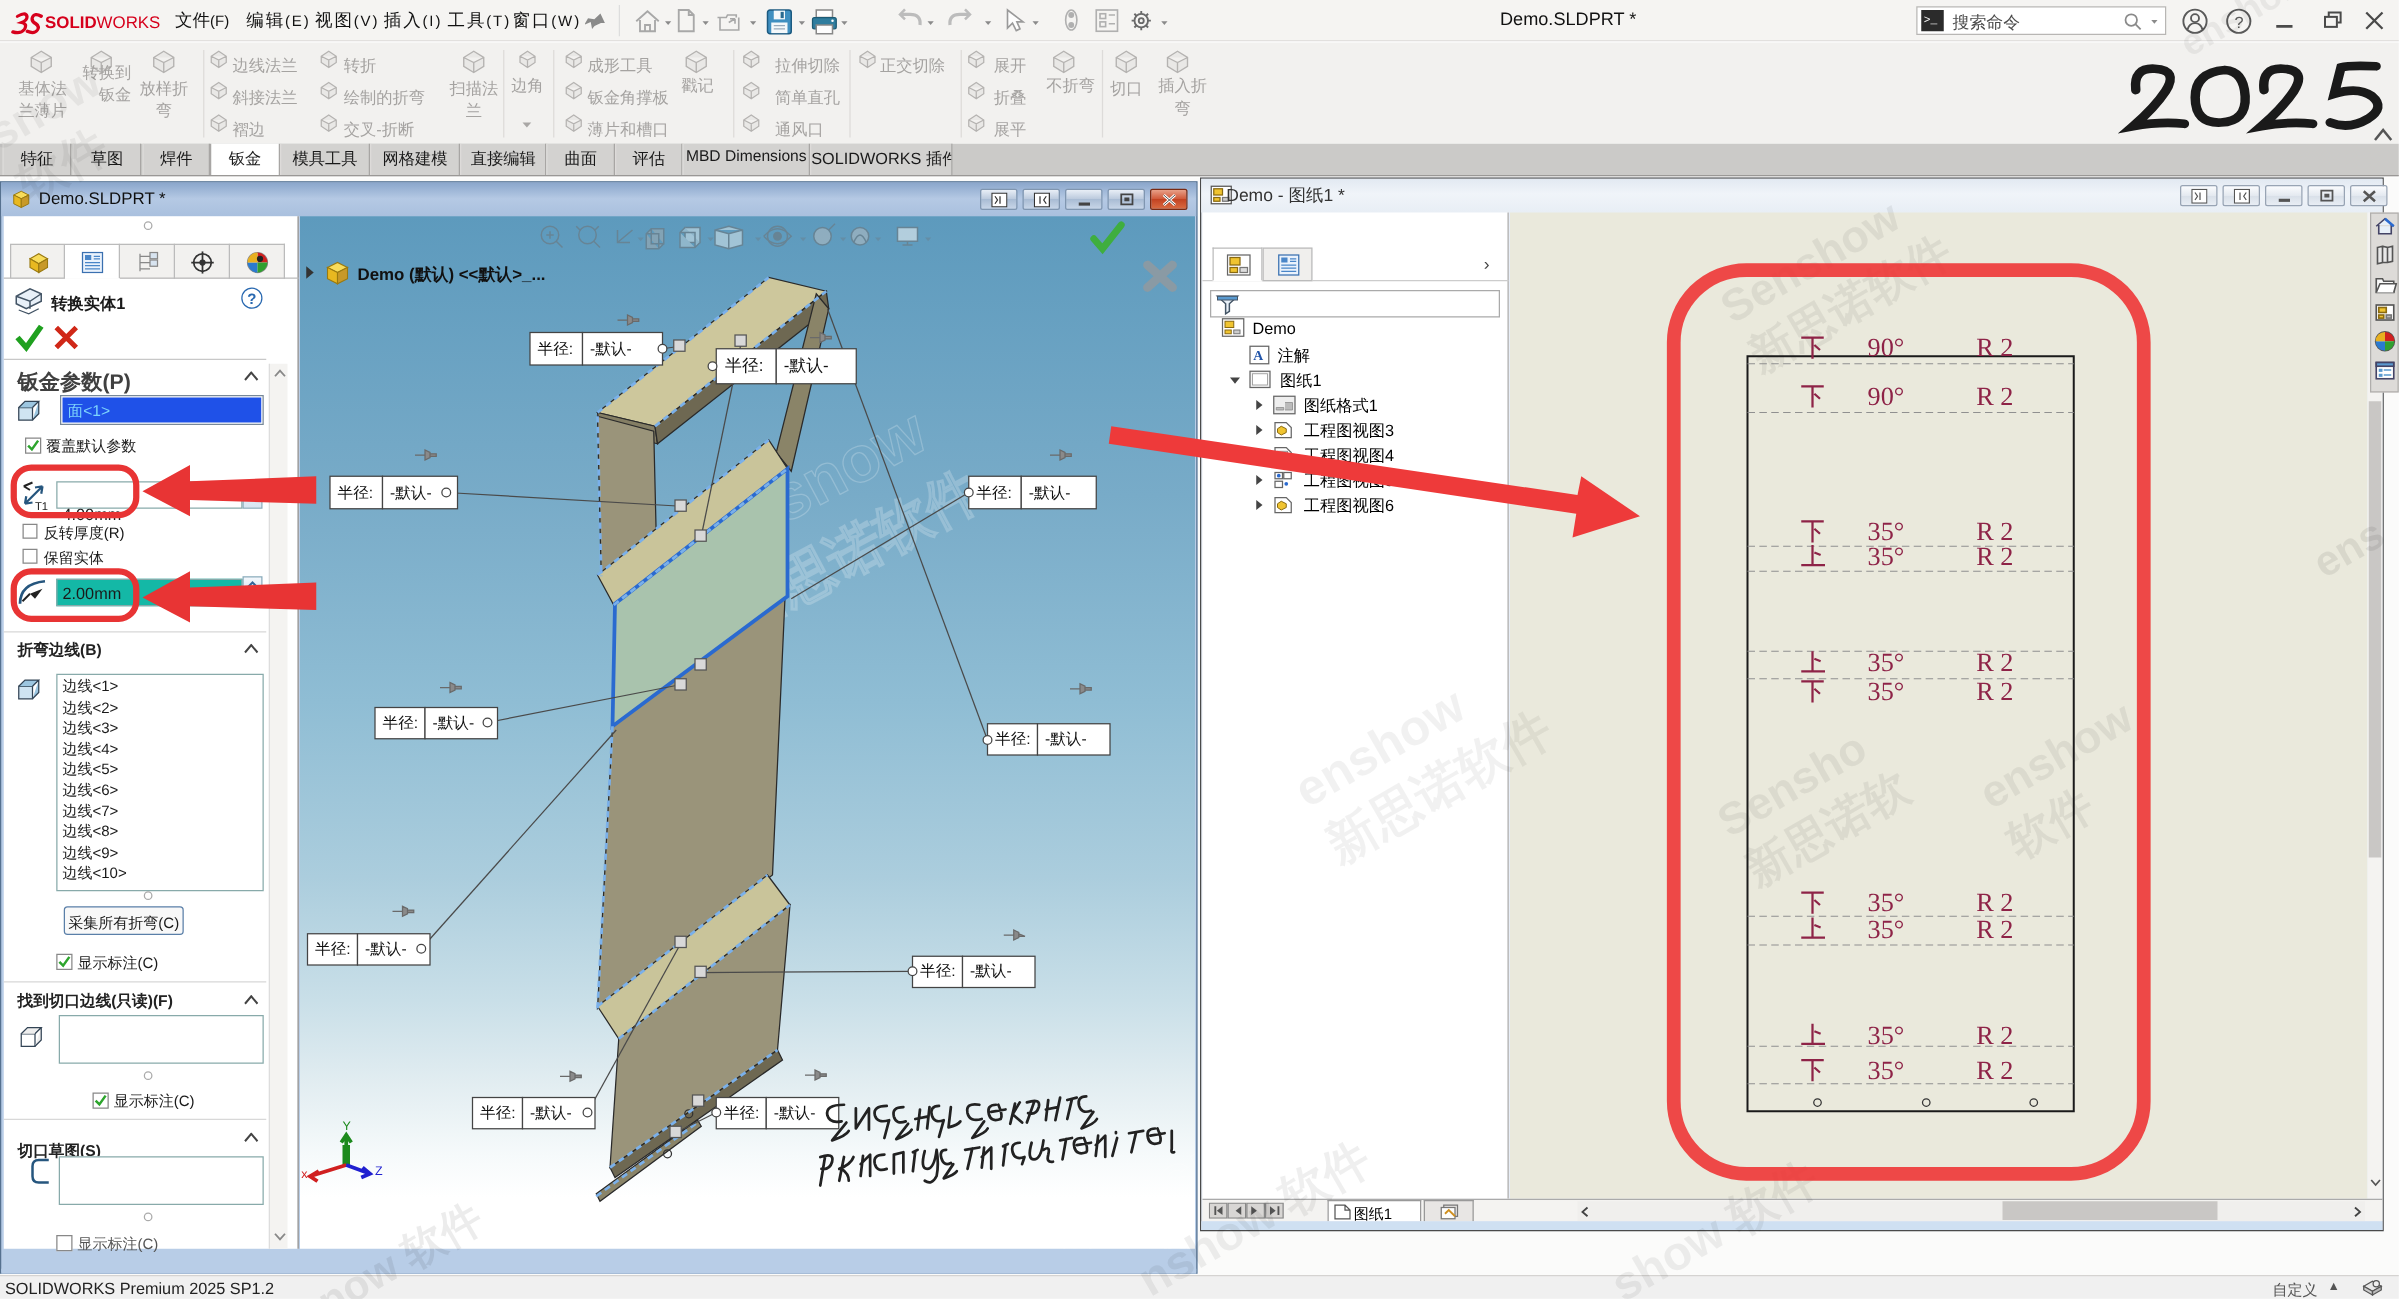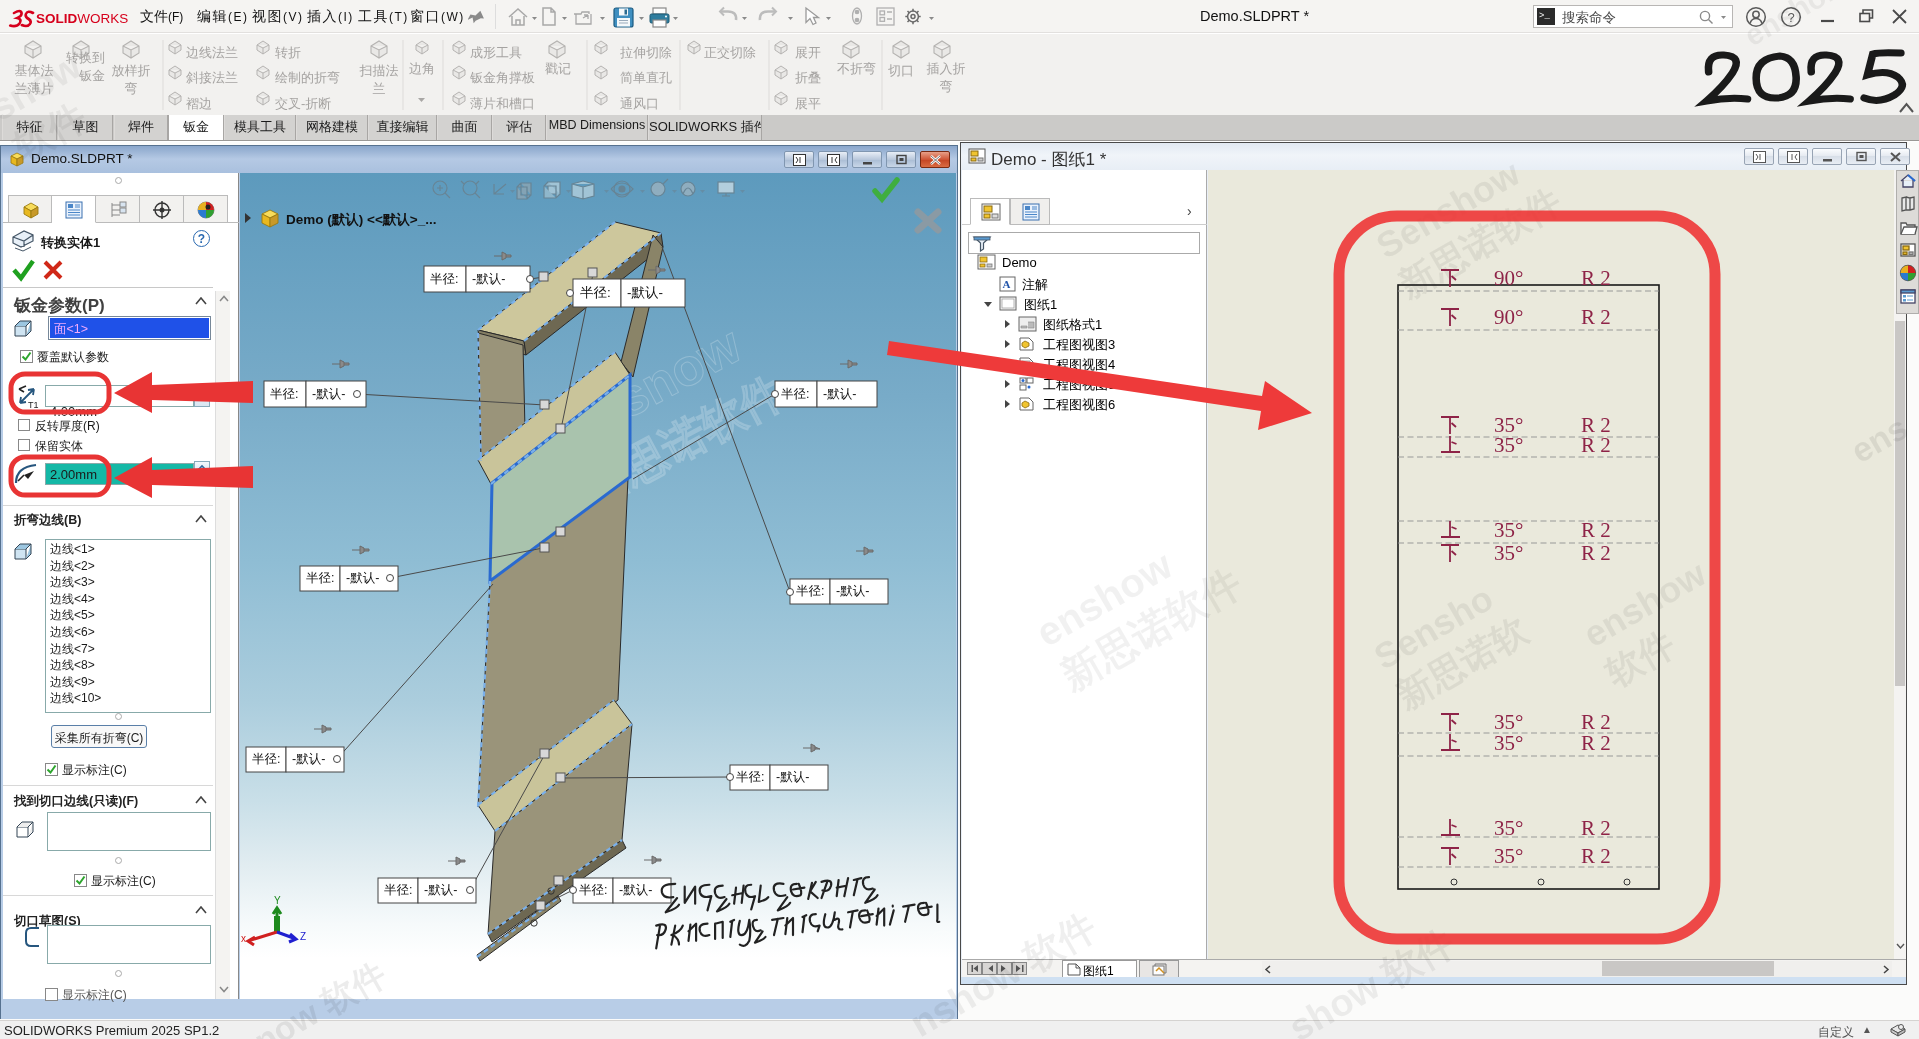--- a/index.html
+++ b/index.html
@@ -310,21 +310,21 @@
 
     <div class="abs" style="left:11px;top:121px;font-size:17px;font-weight:bold;color:#404040">钣金参数(P)</div>
     <svg class="abs" style="left:192px;top:124px" width="12" height="8" viewBox="0 0 12 8">
         <path d="M1 7 L6 1 L11 7" fill="none" stroke="#444" stroke-width="1.6"></path>
       </svg>
     <svg class="abs" style="left:8px;top:145px" width="24" height="24" viewBox="0 0 24 24">
         <path d="M4 8 L4 18 L15 18 L15 8 Z" fill="#cfe4f2" stroke="#345"></path>
         <path d="M4 8 L9 3 L20 3 L15 8 M20 3 L20 13 L15 18" fill="#9cc6e0" stroke="#345"></path>
       </svg>
     <div class="abs" style="left:45px;top:143px;width:163px;height:24px;background:#fff;border:1px solid #789;padding:1px">
-        <div style="width:100%;height:100%;background:#1f51e8;color:#f0abfc;font-size:12.5px;padding:3px 0 0 4px">面&lt;1&gt;</div>
+        <div style="width:100%;height:100%;background:#1f51e8;color:#7dd3fc;font-size:12.5px;padding:3px 0 0 4px">面&lt;1&gt;</div>
       </div>
     <div class="abs" style="left:17px;top:177px;width:13px;height:13px;background:#fff;border:1px solid #888"><svg width="11" height="11" viewBox="0 0 11 11">
           <path d="M1.5 5.5 L4.5 8.5 L9.5 1.5" fill="none" stroke="#2da52d" stroke-width="2"></path>
         </svg></div>
     <div class="abs" style="left:34px;top:176px">覆盖默认参数</div>
 
     <svg class="abs" style="left:13px;top:210px" width="26" height="26" viewBox="0 0 26 26">
         <path d="M4 20 L18 6 M4 20 L10 19 M4 20 L5 14 M18 6 L12 7 M18 6 L17 12" fill="none" stroke="#26567e" stroke-width="1.8"></path>
         <path d="M3 6 L10 3 M3 6 L8 9" fill="none" stroke="#222" stroke-width="1.6"></path>
         <text x="12" y="25" font-size="9" fill="#222">T1</text>
@@ -704,21 +704,21 @@
 
 <div class="abs" id="rwin" style="left:960px;top:142px;width:947px;height:843px;background:#e8eef6;border:1px solid #4a4a4a">
 
   <div class="abs" style="left:0;top:0;width:945px;height:27px;background:linear-gradient(#e2e9f2,#f0f4f9 45%,#e8eef5)">
     <svg class="abs" style="left:7px;top:5px" width="18" height="16" viewBox="0 0 18 16">
         <rect x="1" y="1" width="16" height="14" fill="#fff" stroke="#555"></rect>
         <rect x="3" y="3" width="7" height="5" fill="#f0c430" stroke="#8a6a10"></rect>
         <rect x="3" y="10" width="5" height="3" fill="#f0c430" stroke="#8a6a10"></rect>
         <rect x="10" y="10" width="5" height="3" fill="#ccc" stroke="#777"></rect>
       </svg>
-    <div class="abs" style="left:30px;top:5px;font-size:17px;color:#333">Demo - 图纸1 *</div>
+    <div class="abs" style="left:20px;top:5px;font-size:14px;color:#333">Demo - 图纸1 *</div>
     <style>.wbtn2{position:absolute;top:5px;width:30px;height:17px;background:linear-gradient(#fbfcfe,#e4e9f0 50%,#d8dfe8 50%,#e8edf4);border:1px solid #98a4b4;border-radius:2px}.wbtn2 svg{position:absolute;left:8px;top:2px}</style>
     <div class="wbtn2" style="left:783px">
         <svg width="13" height="12" viewBox="0 0 13 12">
           <rect x="0.5" y="0.5" width="12" height="11" fill="#fff" stroke="#555"></rect>
           <path d="M3 3 L5 6 L3 9 M7 3 L7 9" stroke="#555" fill="none"></path>
         </svg>
       </div>
     <div class="wbtn2" style="left:817px">
         <svg width="13" height="12" viewBox="0 0 13 12">
           <rect x="0.5" y="0.5" width="12" height="11" fill="#fff" stroke="#555"></rect>

